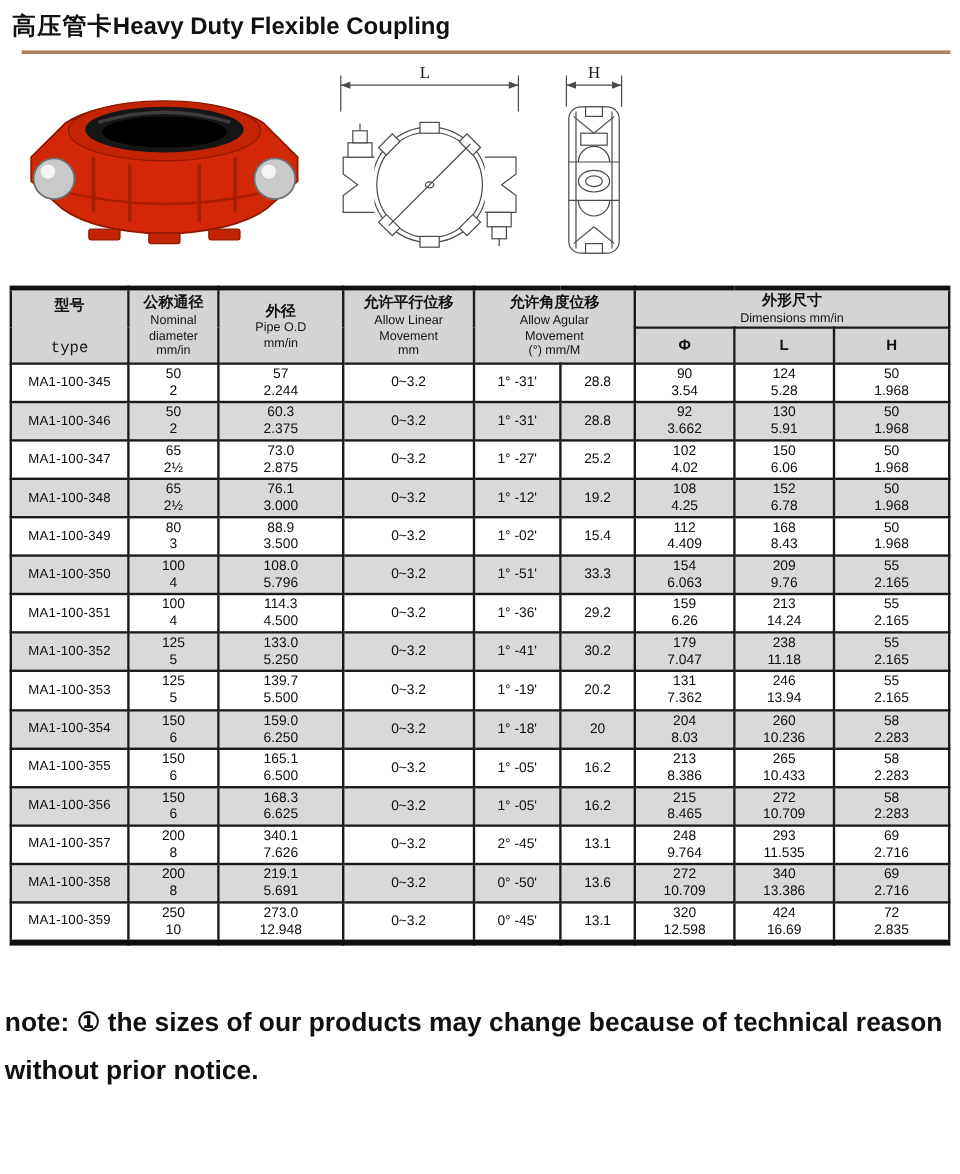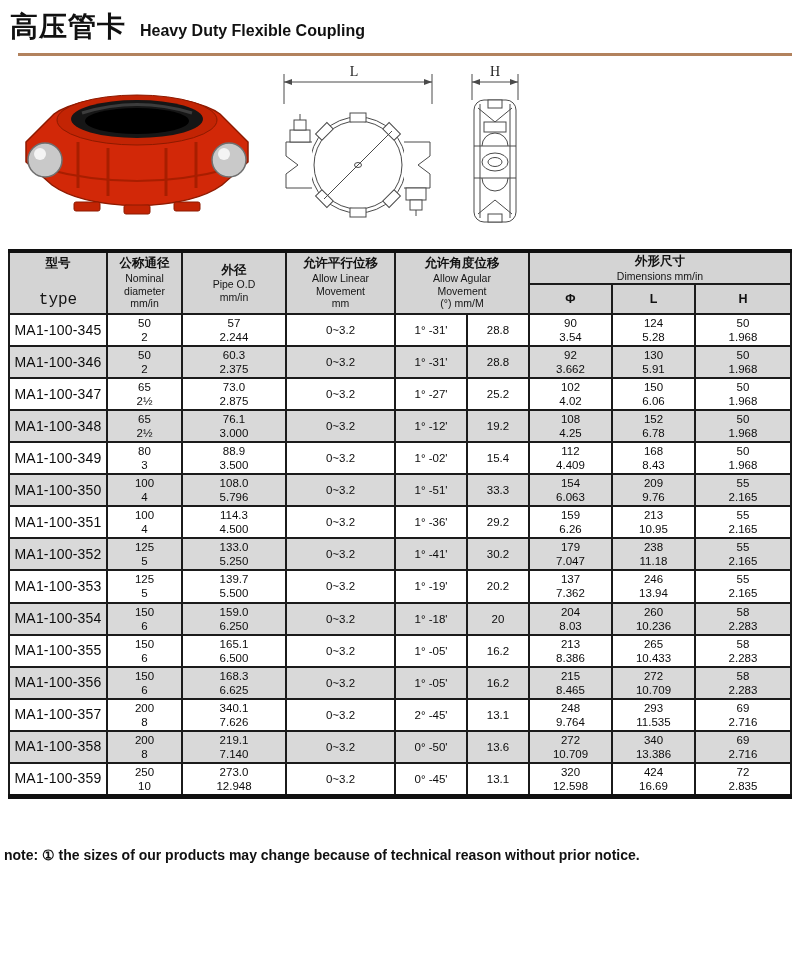--- a/index.html
+++ b/index.html
@@ -5,22 +5,22 @@
   * { box-sizing: border-box; }
   html,body { margin:0; padding:0; }
   body {
     width:800px; height:978px; background:#ffffff; overflow:hidden;
     font-family:"Liberation Sans", sans-serif; color:#111;
   }
   .sheet { position:relative; width:800px; height:978px; }
 
   
   .title-row { display:flex; align-items:baseline; padding:8px 0 0 10px; }
-  .title-zh { font-size:28px; font-weight:bold; letter-spacing:1px; }
-  .title-en { font-size:16px; font-weight:bold; margin-left:14px; }
+  .title-zh { font-size:20px; font-weight:bold; letter-spacing:1px; }
+  .title-en { font-size:20px; font-weight:bold; }
   .title-rule { height:3px; background:#b2825d; margin:7px 8px 0 18px; }
 
   
   .figures { position:relative; height:190px; }
   .photo   { position:absolute; left:12px;  top:12px; }
   .front-view { position:absolute; left:276px; top:4px; }
   .side-view  { position:absolute; left:460px; top:4px; }
   svg { display:block; }
   .ln { stroke:#4a4a4a; stroke-width:1; fill:none; }
   .ln2 { stroke:#4a4a4a; stroke-width:1; fill:#ffffff; }
@@ -32,30 +32,30 @@
     table-layout:fixed;
   }
   table.spec th, table.spec td {
     border:2px solid #1b1b1b; padding:1px 2px; text-align:center;
     vertical-align:middle; overflow:hidden;
   }
   table.spec { border-top:4px solid #101010; border-bottom:5px solid #101010; }
   thead th { background:#d4d4d4; font-weight:normal; }
   .hzh { font-size:12.5px; font-weight:bold; line-height:1.25; }
   .hen { font-size:10.5px; line-height:1.2; color:#151515; }
-  .htype { font-family:"Liberation Mono", monospace; font-size:16px;margin-top:20px; }
+  .htype { font-family:"Liberation Mono", monospace; font-size:13px;margin-top:20px; }
   .hsub { font-size:12.5px; font-weight:bold; height:30px; }
   tbody td { font-size:11.5px; line-height:1.22; height:32px; background:#ffffff; color:#0c0c0c; }
   tbody tr.stripe td { background:#d9d9d9; }
-  td.c-type { font-size:14px; letter-spacing:0.2px; }
+  td.c-type { font-size:11px; letter-spacing:0.2px; }
 
   
   .notes { margin-top:44px; }
   .note-zh { font-size:15.5px; font-weight:bold; margin-left:20px; line-height:1.9; }
-  .note-en { font-size:14px; font-weight:bold; margin-left:4px; line-height:1.85; }
+  .note-en { font-size:22px; font-weight:bold; margin-left:4px; line-height:1.85; }
   .nlabel { font-weight:bold; }
 </style>
 </head>
 <body>
 
 <div class="sheet">
 
   <div class="title-row">
     <span class="title-zh">高压管卡</span>
     <span class="title-en">Heavy Duty Flexible Coupling</span>
@@ -388,21 +388,21 @@
           </td>
           <td>0~3.2</td>
           <td>1° -36'</td>
           <td>29.2</td>
           <td>
             <div>159</div>
             <div>6.26</div>
           </td>
           <td>
             <div>213</div>
-            <div>10.95</div>
+            <div>14.24</div>
           </td>
           <td>
             <div>55</div>
             <div>2.165</div>
           </td>
         </tr>
         <tr class="stripe">
           <td class="c-type">MA1-100-352</td>
           <td>
             <div>125</div>
@@ -435,21 +435,21 @@
             <div>5</div>
           </td>
           <td>
             <div>139.7</div>
             <div>5.500</div>
           </td>
           <td>0~3.2</td>
           <td>1° -19'</td>
           <td>20.2</td>
           <td>
-            <div>137</div>
+            <div>131</div>
             <div>7.362</div>
           </td>
           <td>
             <div>246</div>
             <div>13.94</div>
           </td>
           <td>
             <div>55</div>
             <div>2.165</div>
           </td>
@@ -559,21 +559,21 @@
           </td>
         </tr>
         <tr class="stripe">
           <td class="c-type">MA1-100-358</td>
           <td>
             <div>200</div>
             <div>8</div>
           </td>
           <td>
             <div>219.1</div>
-            <div>7.140</div>
+            <div>5.691</div>
           </td>
           <td>0~3.2</td>
           <td>0° -50'</td>
           <td>13.6</td>
           <td>
             <div>272</div>
             <div>10.709</div>
           </td>
           <td>
             <div>340</div>

